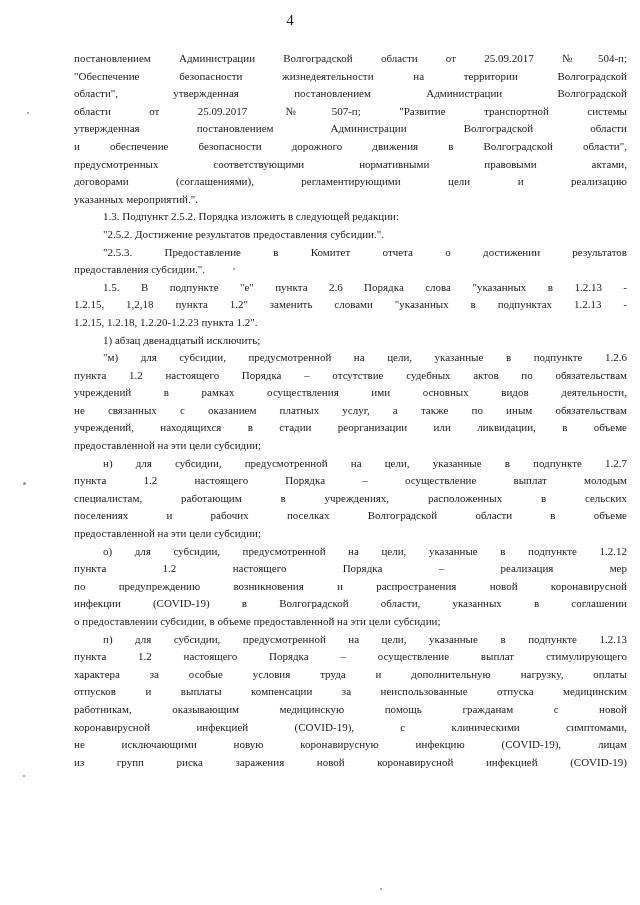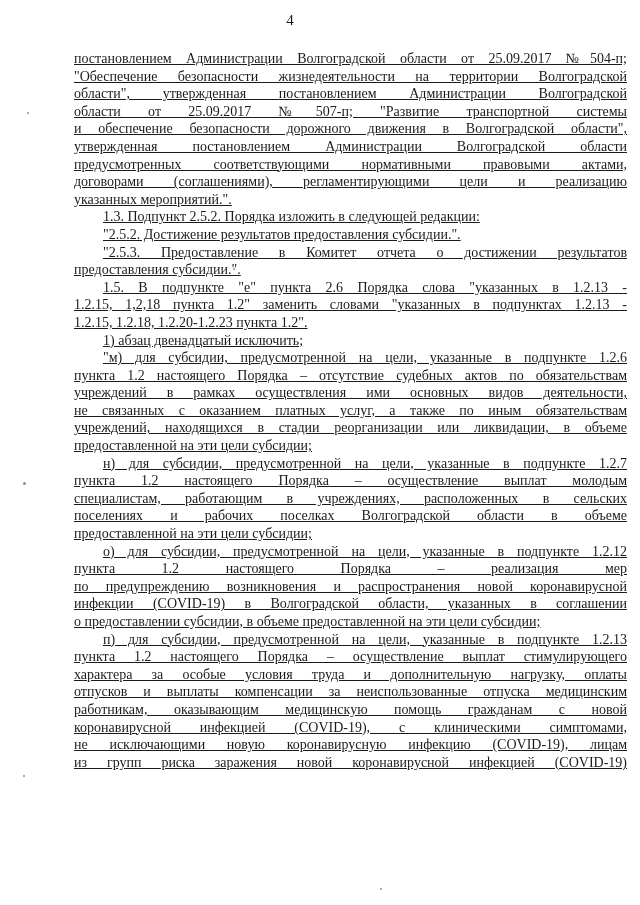--- a/index.html
+++ b/index.html
@@ -25,22 +25,21 @@
     width: 100px;
     text-align: center;
     font-size: 15px;
     color: #1b1b1b;
   }
   #text-block {
     position: absolute;
     top: 50px;
     left: 74px;
     width: 553px;
-    font-size: 14px;
-    text-decoration: underline;
+    font-size: 11px;
   }
   .ln {
     height: 17.6px;
     line-height: 17.6px;
     text-align: justify;
     text-align-last: justify;
     white-space: normal;
     overflow: visible;
   }
   .ln.last {
@@ -58,22 +57,22 @@
 </head>
 <body>
 
 <div id="page">
   <div id="page-number">4</div>
   <div id="text-block">
       <div class="ln">постановлением Администрации Волгоградской области от 25.09.2017 №504-п;</div>
       <div class="ln">"Обеспечение безопасности жизнедеятельности на территории Волгоградской</div>
       <div class="ln">области", утвержденная постановлением Администрации Волгоградской</div>
       <div class="ln">области от 25.09.2017 №507-п; "Развитие транспортной системы</div>
+      <div class="ln">утвержденная постановлением Администрации Волгоградской области</div>
       <div class="ln">и обеспечение безопасности дорожного движения в Волгоградской области",</div>
-      <div class="ln">утвержденная постановлением Администрации Волгоградской области</div>
       <div class="ln">предусмотренных соответствующими нормативными правовыми актами,</div>
       <div class="ln">договорами (соглашениями), регламентирующими цели и реализацию</div>
       <div class="ln last">указанных мероприятий.".</div>
       <div class="ln ind last">1.3. Подпункт 2.5.2. Порядка изложить в следующей редакции:</div>
       <div class="ln ind last">"2.5.2. Достижение результатов предоставления субсидии.".</div>
       <div class="ln ind">"2.5.3. Предоставление в Комитет отчета о достижении результатов</div>
       <div class="ln last">предоставления субсидии.".</div>
       <div class="ln ind">1.5. В подпункте "е" пункта 2.6 Порядка слова "указанных в 1.2.13 -</div>
       <div class="ln">1.2.15, 1,2,18 пункта 1.2" заменить словами "указанных в подпунктах 1.2.13 -</div>
       <div class="ln last">1.2.15, 1.2.18, 1.2.20-1.2.23 пункта 1.2".</div>

